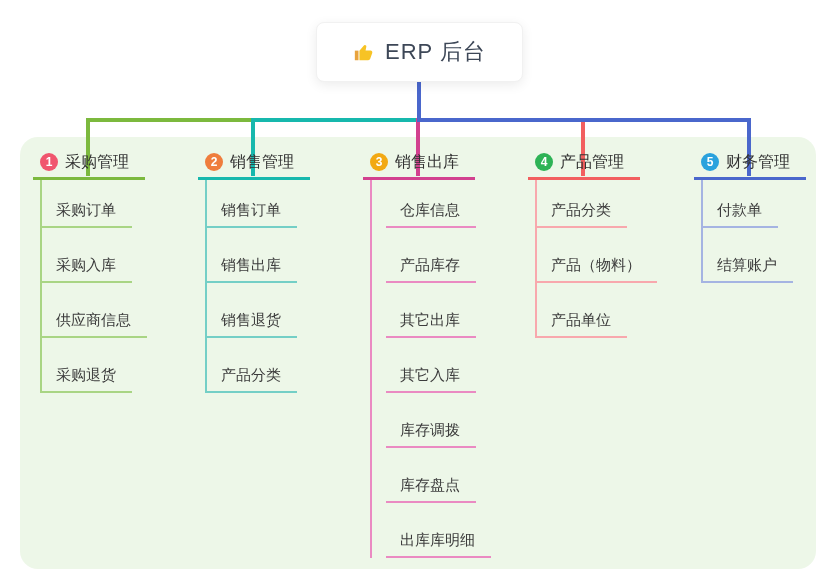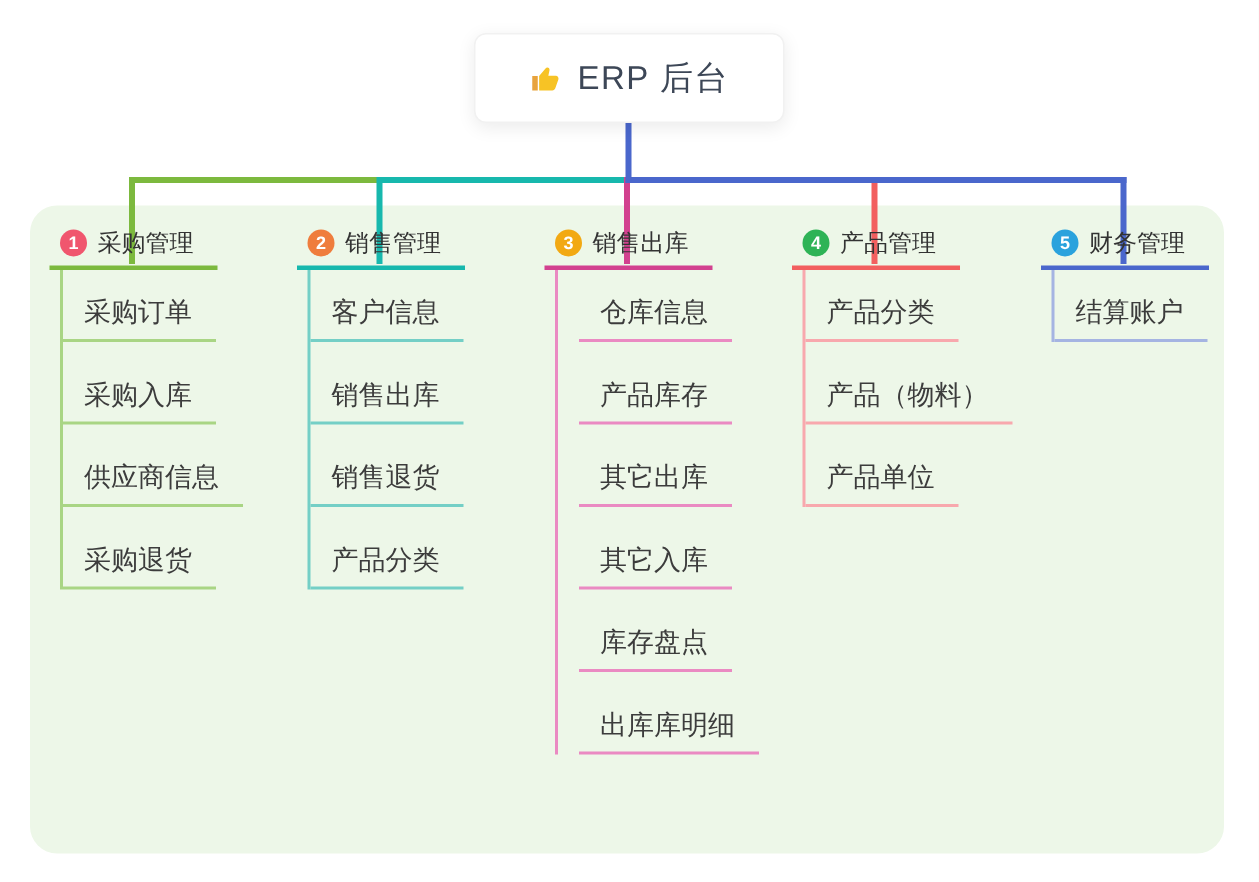--- a/index.html
+++ b/index.html
@@ -23,21 +23,21 @@
   .branch{position:absolute;top:147px;}
   .branch-title{box-sizing:border-box;width:112px;height:33px;border-bottom:3px solid #999;
     display:flex;align-items:center;padding-left:7px;}
   .badge{width:18px;height:18px;border-radius:50%;color:#fff;font-size:12px;font-weight:600;
     line-height:18px;text-align:center;flex:0 0 18px;}
   .branch-label{font-size:16px;color:#333;margin-left:7px;white-space:nowrap;}
   .children{margin-left:7px;border-left:2px solid #ccc;}
   .child-row{height:55px;display:flex;align-items:flex-end;}
   .child-row:first-child{height:48px;}
   .child-label{display:inline-block;padding:0 16px 6px 14px;border-bottom:2px solid #84cc16;
-    font-size:18px;color:#3c3c3c;white-space:nowrap;}
+    font-size:15px;color:#3c3c3c;white-space:nowrap;}
 </style>
 </head>
 <body>
 
 <div class="stage">
   <div class="panel" id="panel" style="background: rgb(237, 247, 232);"></div>
   <div id="connectors">
       <div class="cline" style="left: 86px; top: 118px; width: 4px; height: 58px; background: rgb(124, 185, 62);"></div>
       <div class="cline" style="left: 251px; top: 118px; width: 4px; height: 58px; background: rgb(23, 184, 173);"></div>
       <div class="cline" style="left: 416px; top: 118px; width: 4px; height: 58px; background: rgb(210, 65, 143);"></div>
@@ -86,21 +86,21 @@
   </div>
     </div>
 
     <div class="branch" style="left: 198px;">
       <div class="branch-title" style="border-bottom-color: rgb(23, 184, 173);">
         <span class="badge" style="background: rgb(239, 125, 61);">2</span>
         <span class="branch-label">销售管理</span>
       </div>
       <div class="children" style="border-left-color: rgb(116, 207, 198);">
     <div class="child-row">
-      <span class="child-label" style="border-bottom-color: rgb(116, 207, 198);">客户信息</span>
+      <span class="child-label" style="border-bottom-color: rgb(116, 207, 198);">销售订单</span>
     </div>
 
     <div class="child-row">
       <span class="child-label" style="border-bottom-color: rgb(116, 207, 198); font-family: Liberation Serif, serif;">销售出库</span>
     </div>
 
     <div class="child-row">
       <span class="child-label" style="border-bottom-color: rgb(116, 207, 198);">销售退货</span>
     </div>
 
@@ -125,20 +125,23 @@
     </div>
 
     <div class="child-row">
       <span class="child-label" style="border-bottom-color: rgb(234, 138, 194);">其它出库</span>
     </div>
 
     <div class="child-row">
       <span class="child-label" style="border-bottom-color: rgb(234, 138, 194);">其它入库</span>
     </div>
 
+    <div class="child-row">
+      <span class="child-label" style="border-bottom-color: rgb(234, 138, 194);">库存调拨</span>
+    </div>
 
     <div class="child-row">
       <span class="child-label" style="border-bottom-color: rgb(234, 138, 194);">库存盘点</span>
     </div>
 
     <div class="child-row">
       <span class="child-label" style="border-bottom-color: rgb(234, 138, 194);">出库库明细</span>
     </div>
   </div>
     </div>
@@ -163,20 +166,23 @@
   </div>
     </div>
 
     <div class="branch" style="left: 694px;">
       <div class="branch-title" style="border-bottom-color: rgb(74, 103, 204);">
         <span class="badge" style="background: rgb(42, 162, 221);">5</span>
         <span class="branch-label">财务管理</span>
       </div>
       <div class="children" style="border-left-color: rgb(165, 180, 226);">
 
+    <div class="child-row">
+      <span class="child-label" style="border-bottom-color: rgb(165, 180, 226);">付款单</span>
+    </div>
 
     <div class="child-row">
       <span class="child-label" style="border-bottom-color: rgb(165, 180, 226);">结算账户</span>
     </div>
   </div>
     </div>
   </div>
 
 </div>
 

